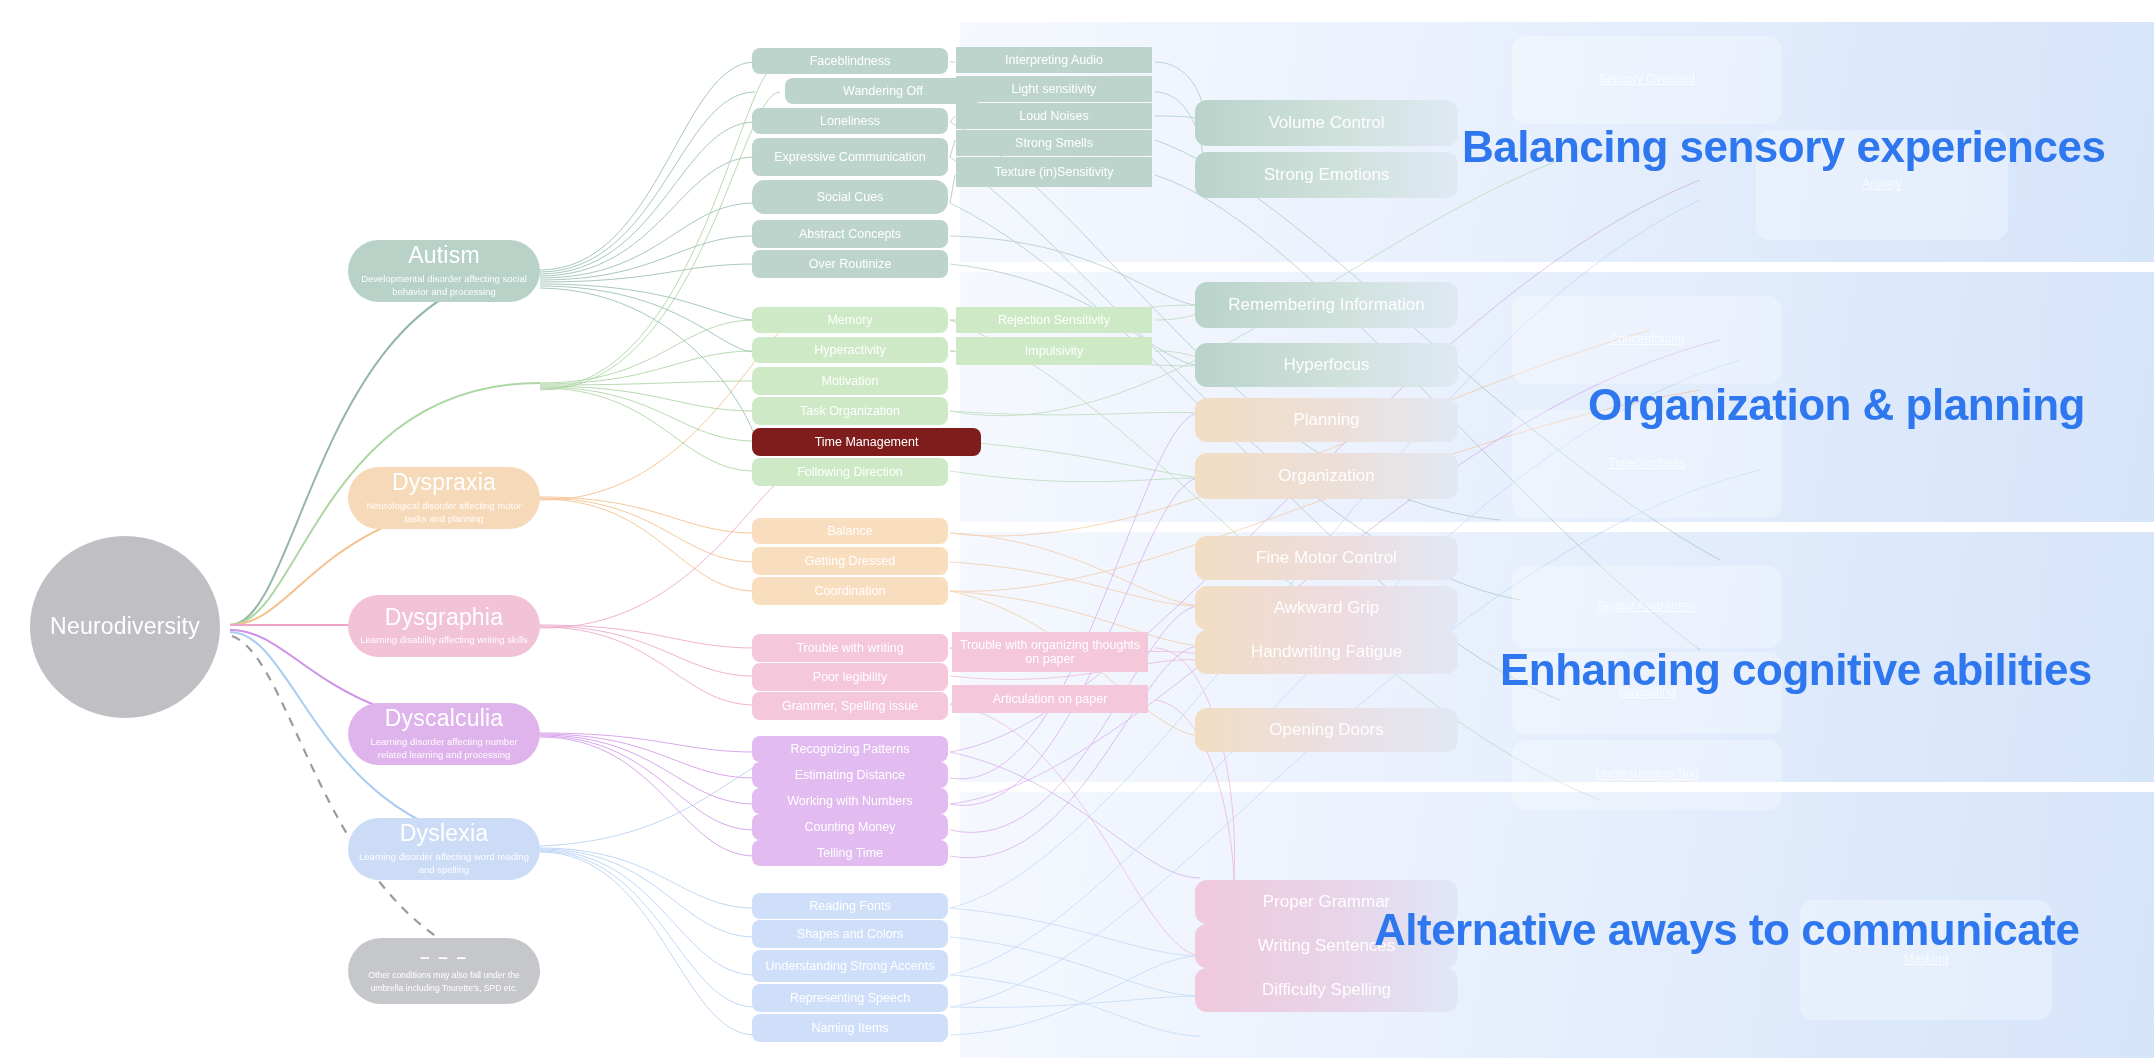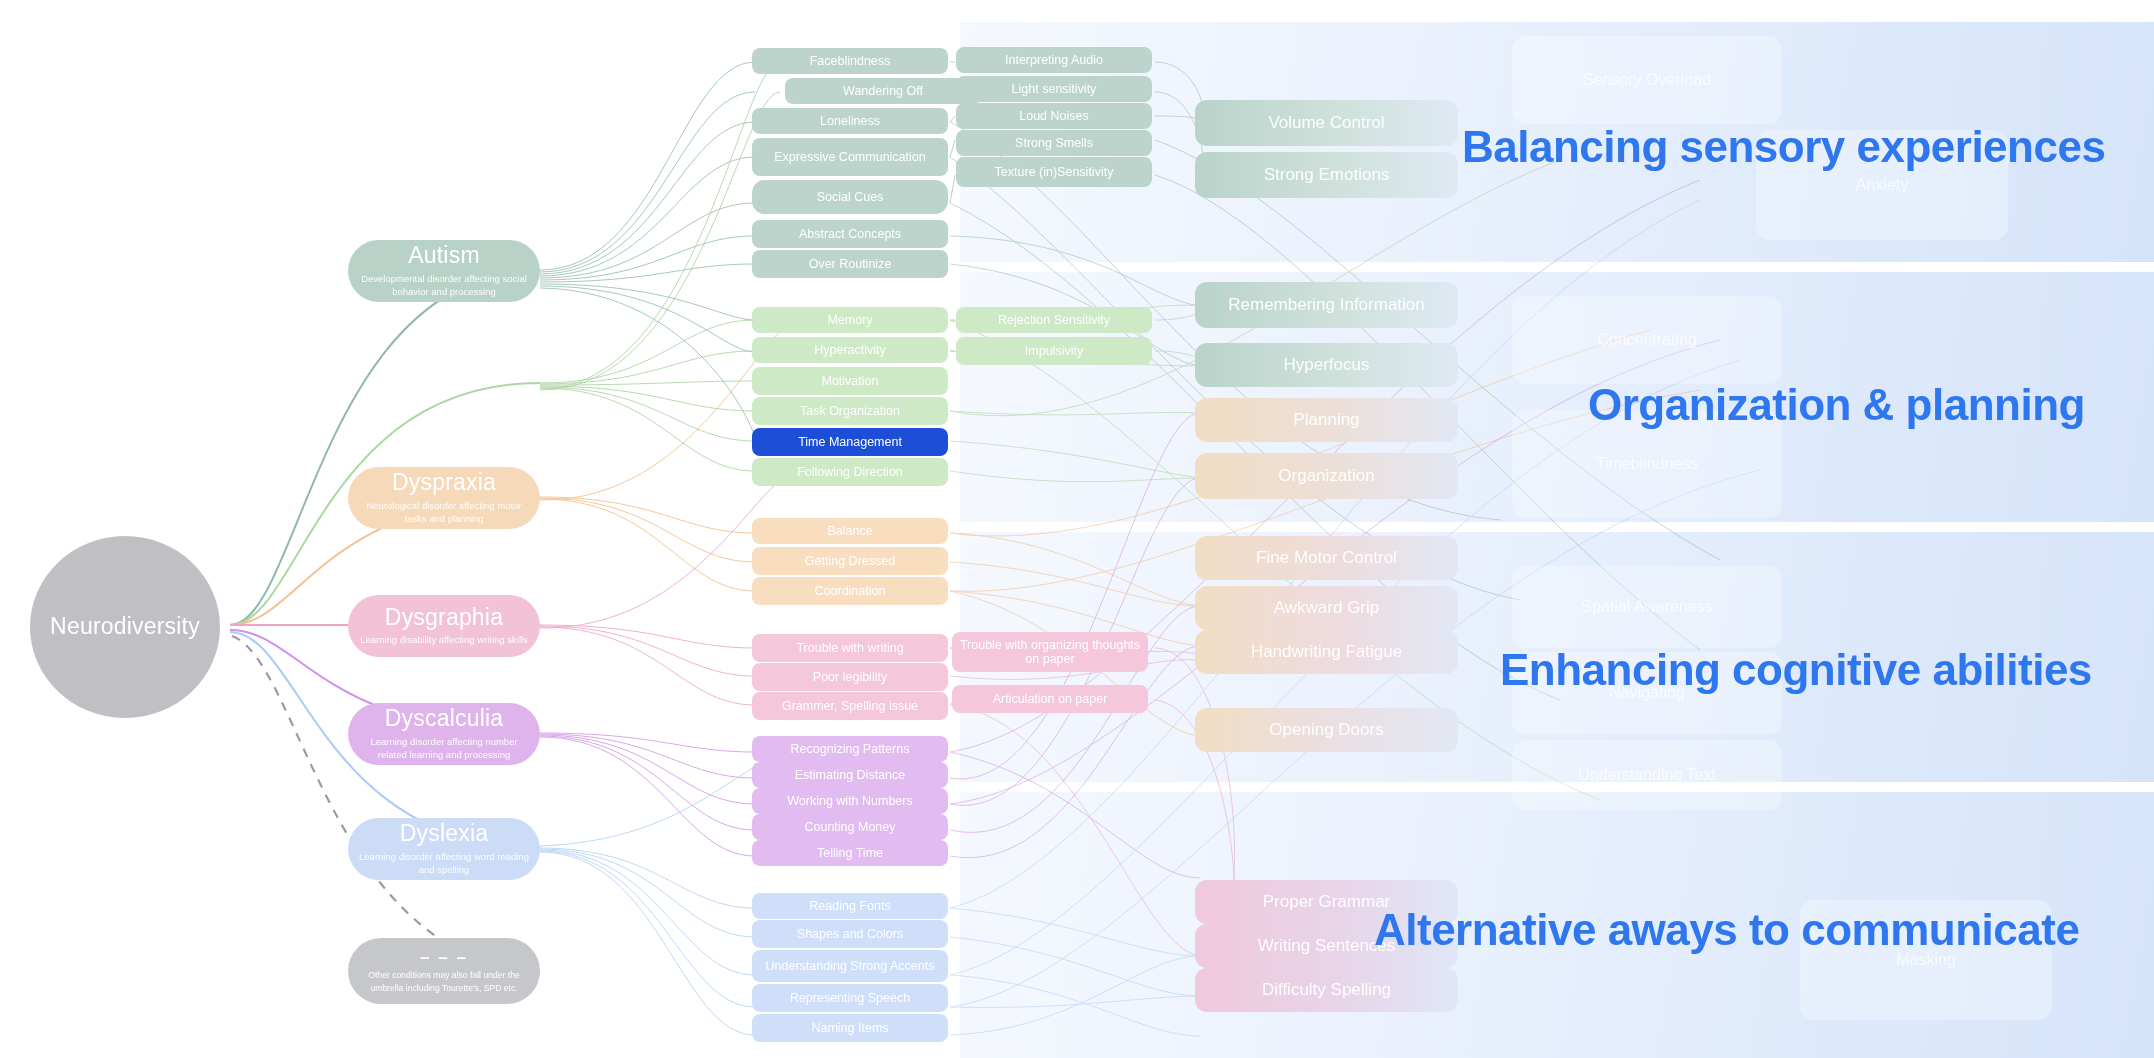--- a/index.html
+++ b/index.html
@@ -46,33 +46,34 @@
     border-radius: 34px; background:#c6c7ca;
   }
   .other .dash { font-size: 17px; font-weight: 700; letter-spacing: 2px; margin-bottom: 2px; }
   .other .d { font-size: 8.6px; line-height: 1.4; padding: 0 10px; }
 
   .sym {
     border-radius: 8px;
     font-size: 12.5px;
     padding: 2px 6px;
   }
-  .sym2 { border-radius: 8px; font-size: 12.5px; padding: 2px 6px; }
+  .sym2 { border-radius: 1px; font-size: 12.5px; padding: 2px 6px; }
 
   .out {
     border-radius: 12px;
     font-size: 17px;
     padding: 2px 8px;
     color: rgba(255,255,255,.96);
   }
   .ghost {
     border-radius: 14px;
-    font-size: 16px;
+    font-size: 12px;
     color: rgba(255,255,255,.72);
     background: rgba(255,255,255,.30);
+    text-decoration: underline;
   }
 
   
   .heading {
     position: absolute;
     color: #2f77ee;
     font-weight: 700;
     font-size: 44px;
     letter-spacing: -0.5px;
     white-space: nowrap;
@@ -285,21 +286,21 @@
     </div>
   <div class="node sym" style="left:752px; top:337px; width:196px; height:26px; background:#cde9c6;">
       <span>Hyperactivity</span>
     </div>
   <div class="node sym" style="left:752px; top:367px; width:196px; height:28px; background:#cde9c6;">
       <span>Motivation</span>
     </div>
   <div class="node sym" style="left:752px; top:397px; width:196px; height:28px; background:#cde9c6;">
       <span>Task Organization</span>
     </div>
-  <div class="node sym" style="left:752px; top:428px; width:196px; height:28px; background:#1d4ed8;">
+  <div class="node sym" style="left:752px; top:428px; width:229px; height:28px; background:#7f1d1d;">
       <span>Time Management</span>
     </div>
   <div class="node sym" style="left:752px; top:458px; width:196px; height:28px; background:#cde9c6;">
       <span>Following Direction</span>
     </div>
 
   <div class="node sym2" style="left:956px; top:307px; width:196px; height:26px; background:#cde9c6;">
       <span>Rejection Sensitivity</span>
     </div>
   <div class="node sym2" style="left:956px; top:337px; width:196px; height:28px; background:#cde9c6;">

